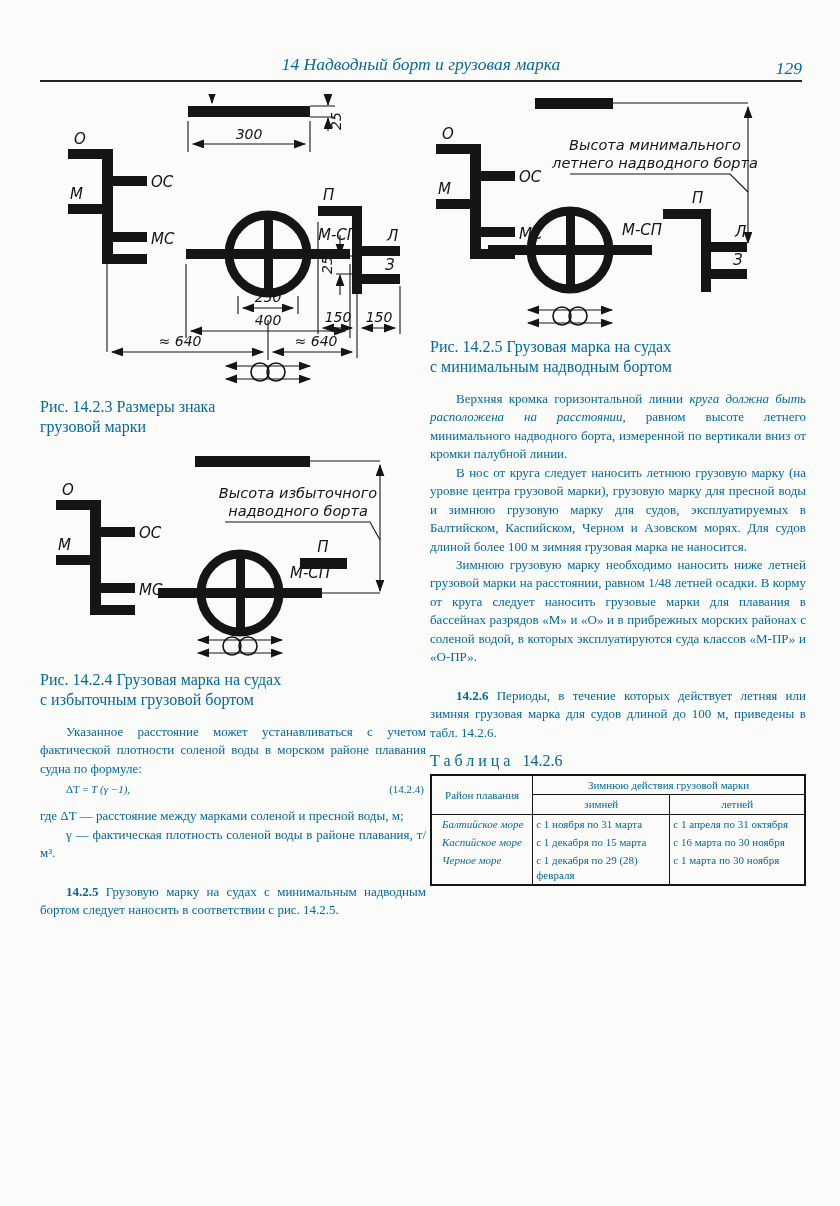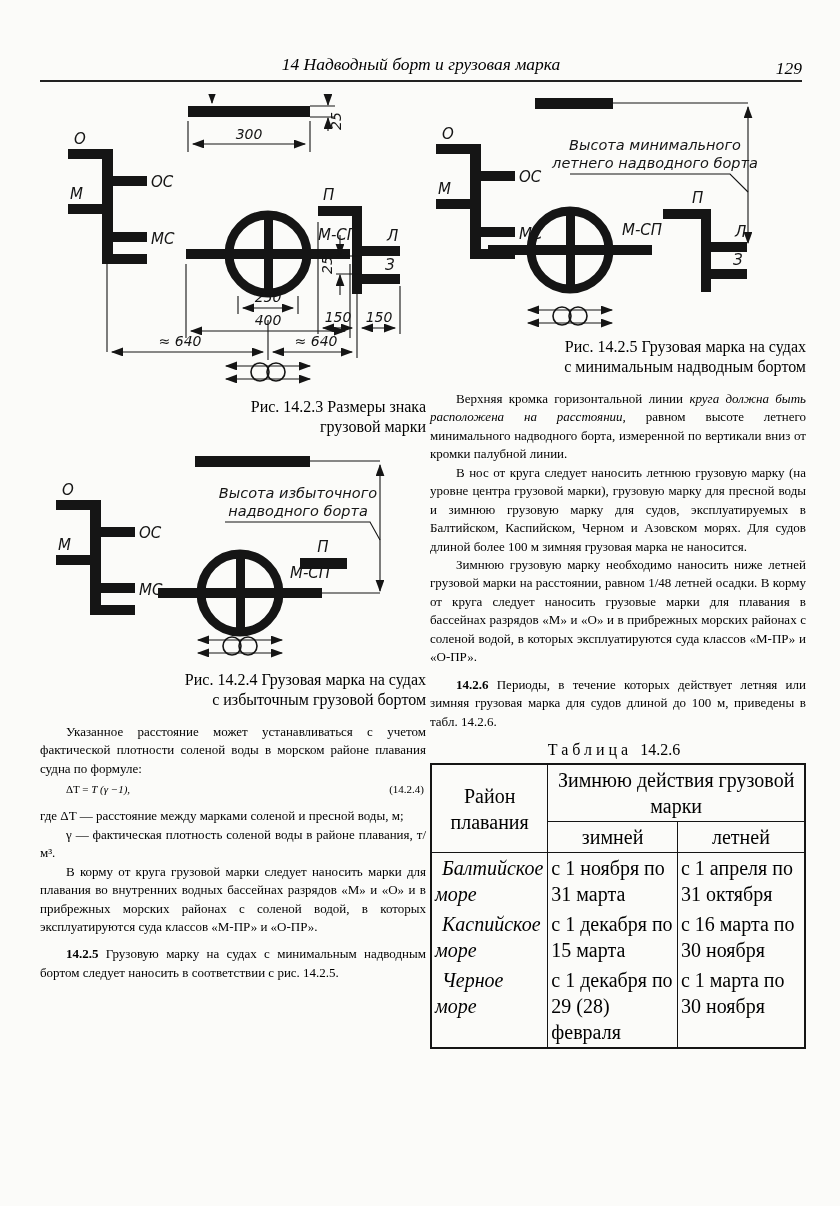--- a/index.html
+++ b/index.html
@@ -1,47 +1,47 @@
 <!DOCTYPE html>
 <html><head>
 <meta charset="utf-8">
 <style>
   html,body{margin:0;padding:0;background:#e8e8e6;}
-  .page{position:relative;width:840px;height:1206px;background:#fbfbf9;color:#000000;
+  .page{position:relative;width:840px;height:1206px;background:#fbfbf9;color:#0369a1;
         font-family:"Liberation Serif",serif;overflow:hidden;}
   
   .hdr{position:absolute;top:54px;left:40px;width:762px;border-bottom:2.2px solid #222;padding-bottom:5px;}
   .hdr-title{display:block;text-align:center;font-style:italic;font-size:17.5px;}
   .hdr-page{position:absolute;right:0;top:4px;font-style:italic;font-size:17.5px;}
   
   .col-left{position:absolute;left:40px;top:94px;width:386px;}
   .col-right{position:absolute;left:430px;top:92px;width:376px;}
   
   svg{display:block;}
   .bar{fill:#151515;}
   .xl{stroke:#151515;stroke-width:1.1;fill:none;}
   .dl{stroke:#151515;stroke-width:1.1;fill:none;}
   .ring{fill:none;stroke:#151515;}
   .dim{font-family:"DejaVu Sans",sans-serif;font-style:italic;font-size:14px;fill:#151515;}
   .mlab{font-family:"DejaVu Sans",sans-serif;font-style:italic;font-size:15px;fill:#151515;}
   .ann{font-family:"DejaVu Sans",sans-serif;font-style:italic;font-size:14.5px;fill:#151515;}
-  .figcap{text-align:right;font-size:16px;line-height:1.28;margin:5px 0 12px 0;}
+  .figcap{text-align:left;font-size:16px;line-height:1.28;margin:5px 0 12px 0;}
   
   .par{font-size:13px;line-height:1.42;text-align:justify;text-indent:26px;margin:0;}
   .par.noind{text-indent:0;margin-top:12px;}
-  .par.sect{margin-top:9px;}
+  .par.sect{margin-top:20px;}
   .secnum{font-weight:bold;}
   .em{font-style:italic;}
   .formula{display:flex;justify-content:space-between;align-items:baseline;
            margin:5px 2px 5px 26px;font-size:11px;}
   .fvar{font-style:italic;}
   
-  .tbltitle{text-align:center;font-size:16px;margin:10px 8px 4px 0;}
+  .tbltitle{text-align:left;font-size:16px;margin:10px 8px 4px 0;}
   .tw{letter-spacing:4px;}
-  table.tbl{border-collapse:collapse;width:100%;font-size:20px;line-height:1.3;
+  table.tbl{border-collapse:collapse;width:100%;font-size:11px;line-height:1.3;
             border:2px solid #151515;}
   table.tbl th{border:1.6px solid #151515;font-weight:normal;text-align:center;padding:2px 3px;}
   table.tbl td{border-left:1.6px solid #151515;border-right:1.6px solid #151515;
                vertical-align:top;padding:2px 4px 2px 3px;}
   td.reg{text-indent:7px;font-style:italic;}
 </style>
 </head>
 <body>
 
 <div class="page">
@@ -183,21 +183,20 @@
       <span>с избыточным грузовой бортом</span>
     </div>
 
     <p class="par"><span>Указанное расстояние может устанавливаться с учетом фактической плотности соленой воды в морском районе плавания судна по формуле:</span></p>
     <div class="formula">
       <span><span>ΔT = </span><span class="fvar">T (γ −1),</span></span>
       <span>(14.2.4)</span>
     </div>
     <p class="par noind"><span>где ΔT — расстояние между марками соленой и пресной воды, м;</span></p>
     <p class="par"><span>γ — фактическая плотность соленой воды в районе плавания, т/м³.</span></p>
-    <p class="par"><span>В корму от круга грузовой марки следует наносить марки для плавания во внутренних водных бассейнах разрядов «М» и «О» и в прибрежных морских районах с соленой водой, в которых эксплуатируются суда классов «М-ПР» и «О-ПР».</span></p>
     <p class="par sect"><span class="secnum">14.2.5</span><span> Грузовую марку на судах с минимальным надводным бортом следует наносить в соответствии с рис. 14.2.5.</span></p>
   </div>
 
   <div class="col-right">
 
     <svg width="376" height="240" viewBox="0 0 376 240">
       <defs>
         <marker id="a5" markerWidth="12" markerHeight="9" refX="10" refY="4" orient="auto-start-reverse">
           <path d="M0,0 L11,4 L0,8 Z" fill="#151515"></path>
         </marker>

